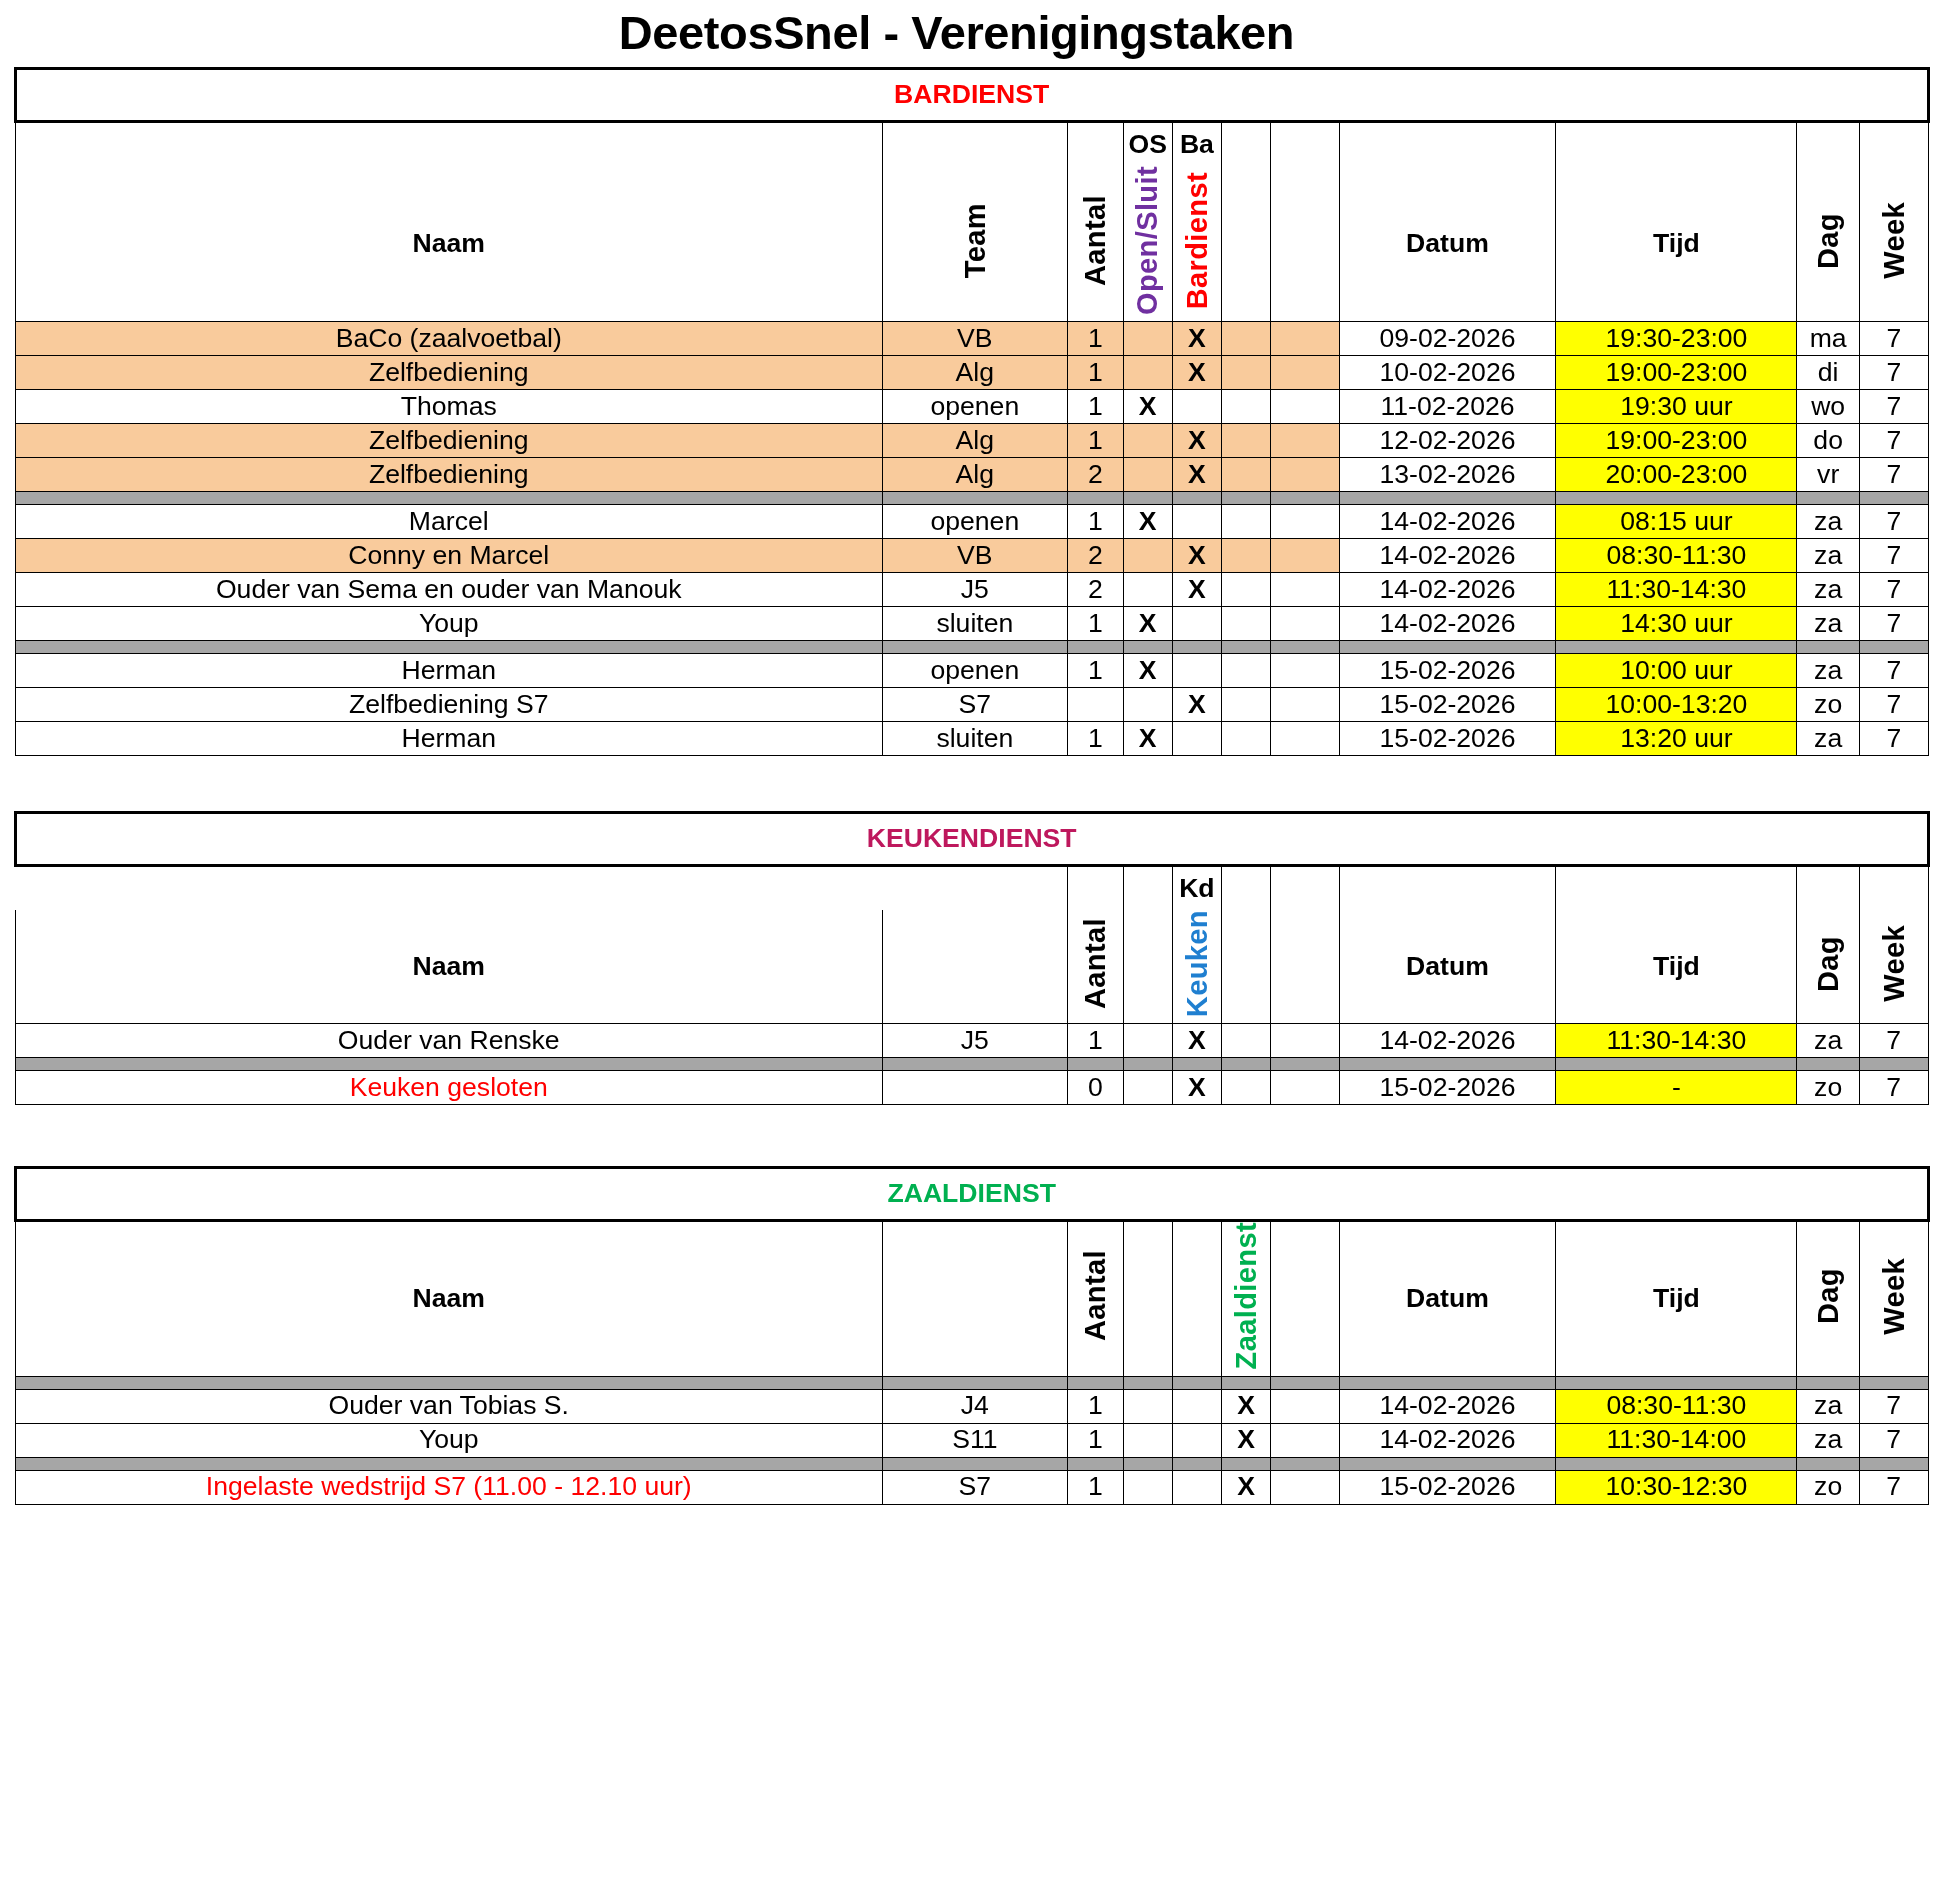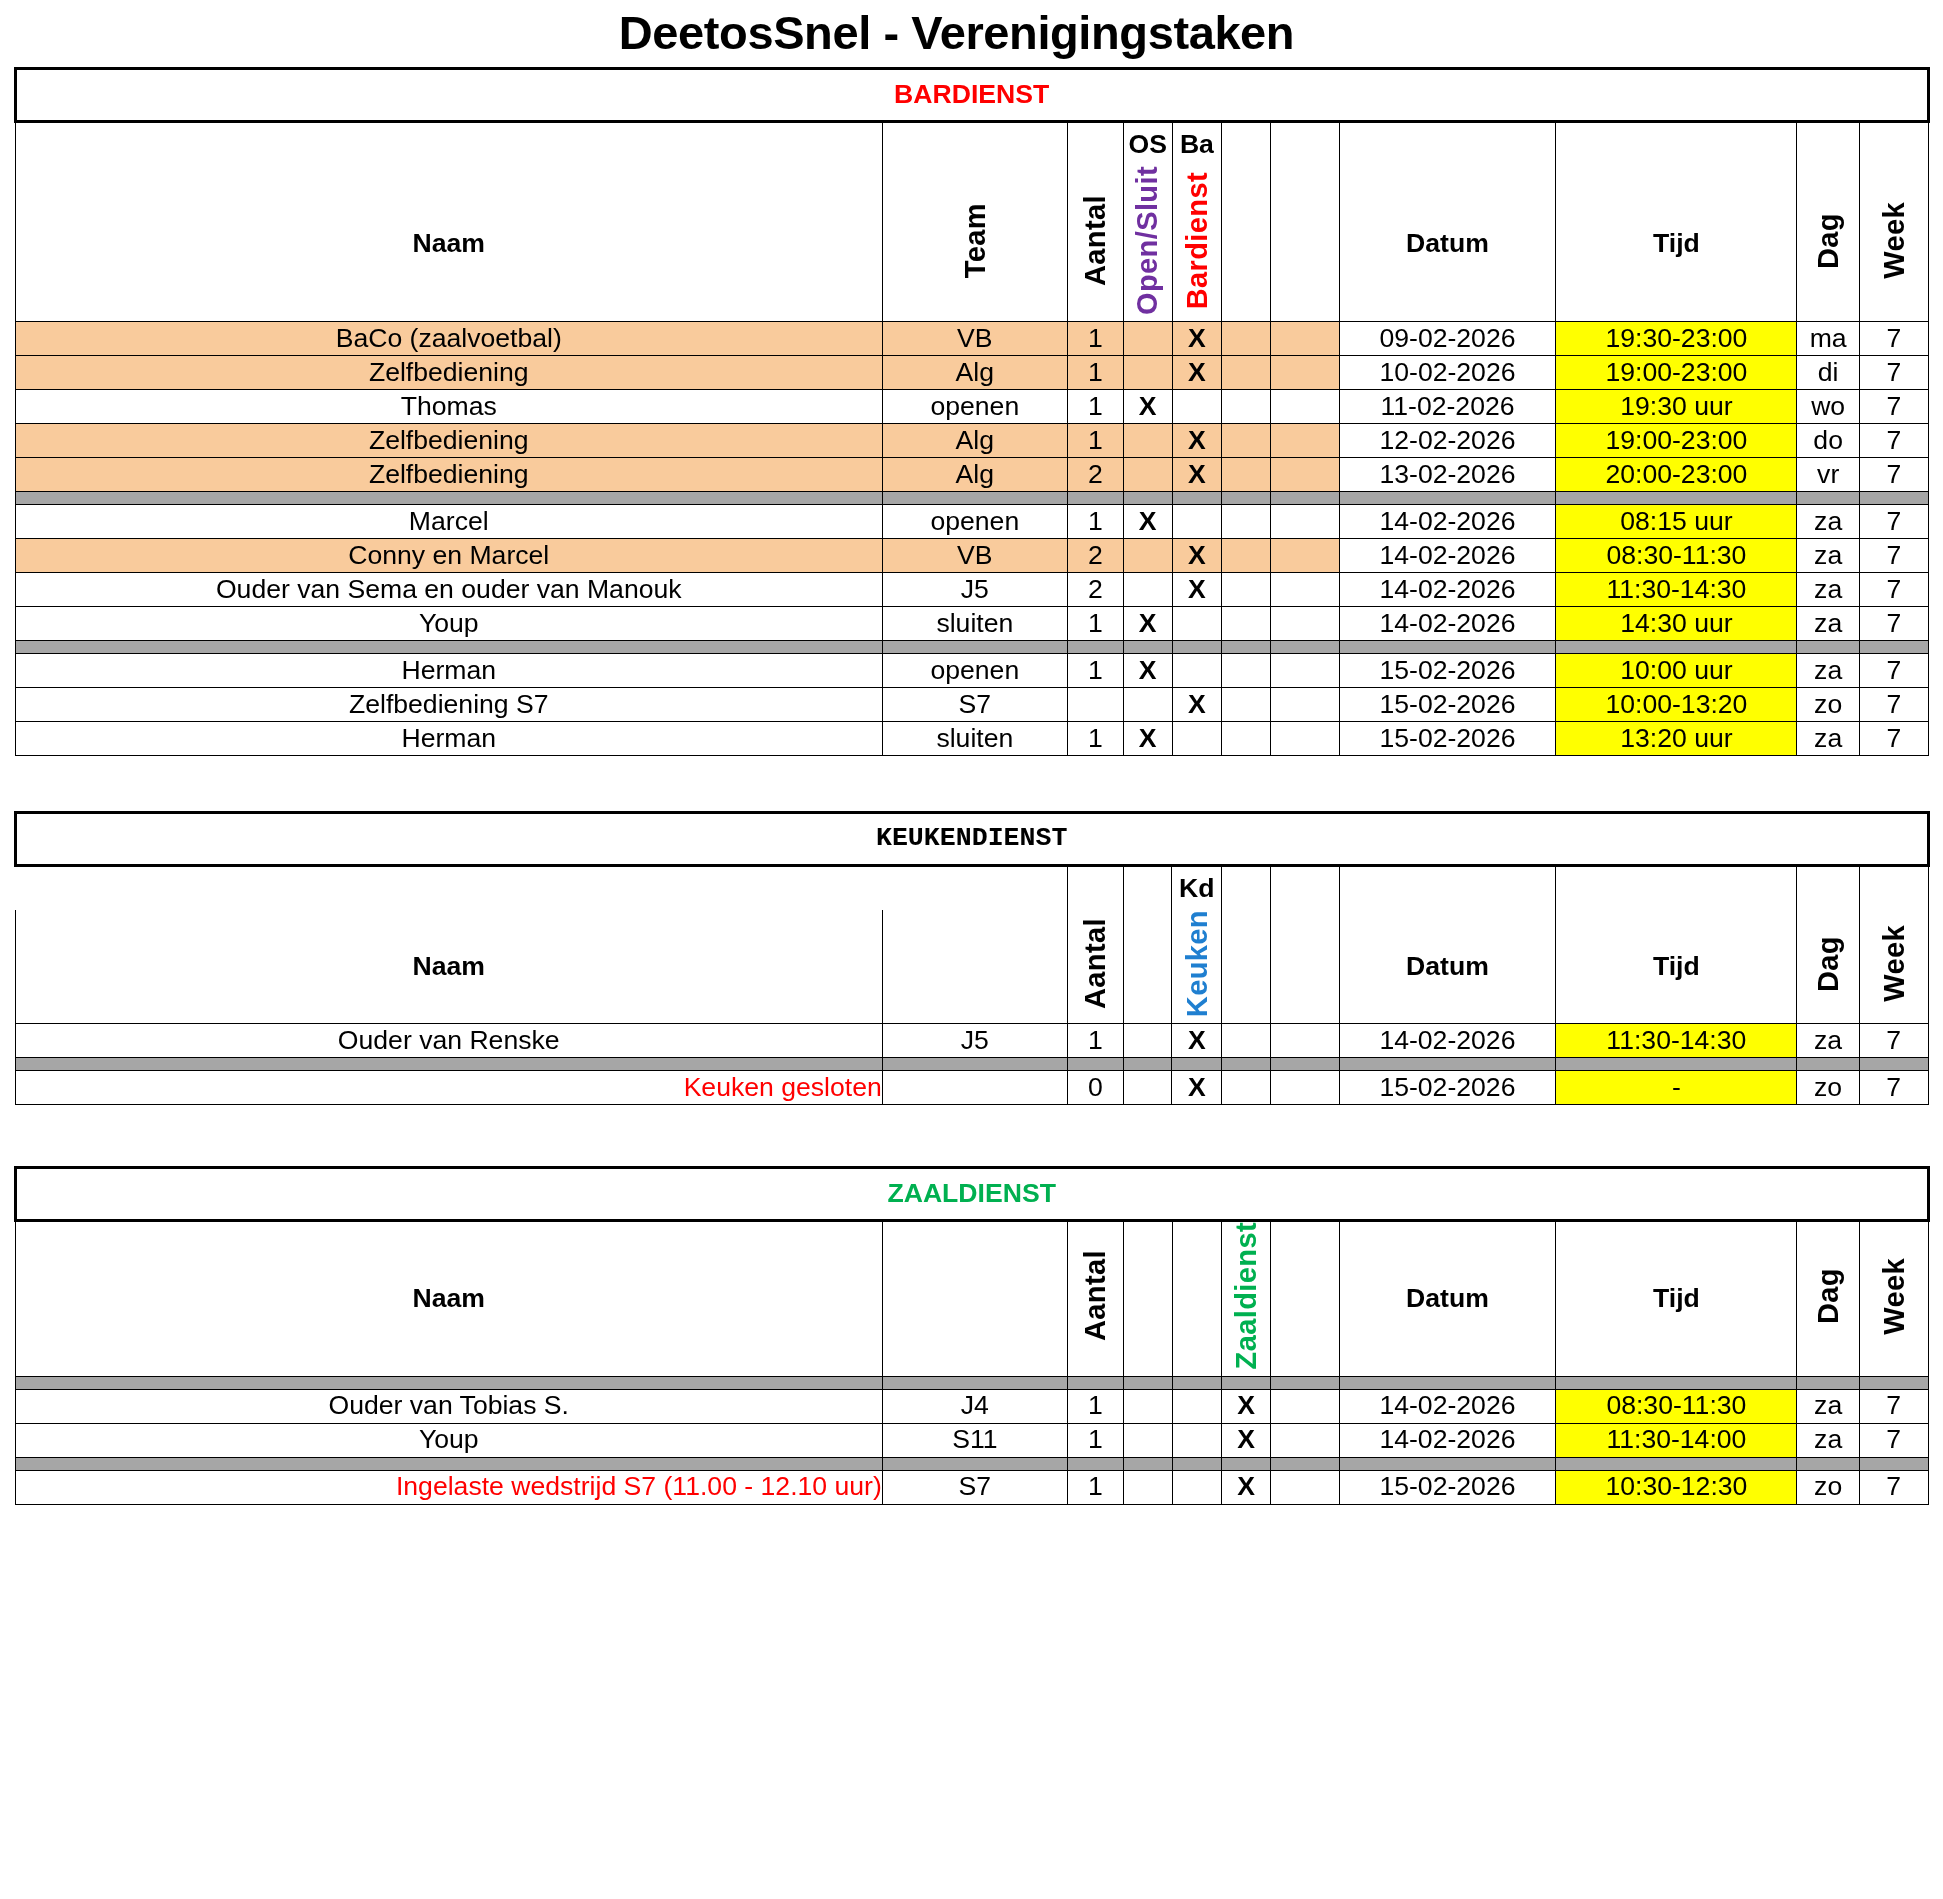--- a/index.html
+++ b/index.html
@@ -36,21 +36,21 @@
     line-height:1.05;
     white-space:nowrap;
     overflow:hidden;
   }
   .t-outer{border-width:3px !important;}
   .title-cell{
     font-size:31px;font-weight:bold;text-align:center;
     height:50px;
   }
   .title-cell.bar{color:#FF0000;}
-  .title-cell.keuken{color:#000000;font-family:Liberation Mono, monospace;}
+  .title-cell.keuken{color:#be185d;}
   .title-cell.zaal{color:#00B050;}
 
   .abbr-row td{height:43px;font-size:27px;font-weight:bold;}
   .abbr-os{color:#7030A0;}
   .abbr-ba{color:#FF0000;}
   .abbr-kd{color:#1F7FD0;}
   .abbr-zd{color:#00B050;}
 
   .hdr-row td{height:auto;font-weight:bold;font-size:29px;}
   .hdr-name{font-size:29px;font-weight:bold;}
@@ -62,21 +62,21 @@
     font-size:29px;
     letter-spacing:0.4px;
   }
   .vert.os{color:#7030A0;}
   .vert.ba{color:#FF0000;}
   .vert.kd{color:#1F7FD0;}
   .vert.zd{color:#00B050;}
 
   .data-row td{height:33px;}
   .c-name{text-align:left;padding-left:6px;font-size:26.6px;}
-  .c-name.red{color:#FF0000;text-align:right;}
+  .c-name.red{color:#FF0000;}
   .x-os{color:#7030A0;font-weight:bold;font-size:27px;}
   .x-ba{color:#FF0000;font-weight:bold;font-size:27px;}
   .x-kd{color:#1F7FD0;font-weight:bold;font-size:27px;}
   .x-zd{color:#00B050;font-weight:bold;font-size:27px;}
   .fill-orange{background:#F9CB9C !important;}
   .fill-yellow{background:#FFFF00 !important;}
   .sep-row td{height:12px;background:#A6A6A6 !important;border-top:2.3px solid #000;border-bottom:2.3px solid #000;}
   .gap{height:55px;}
   .gap-2{height:61px;}
   .no-border{border:none !important;background:transparent !important;}

